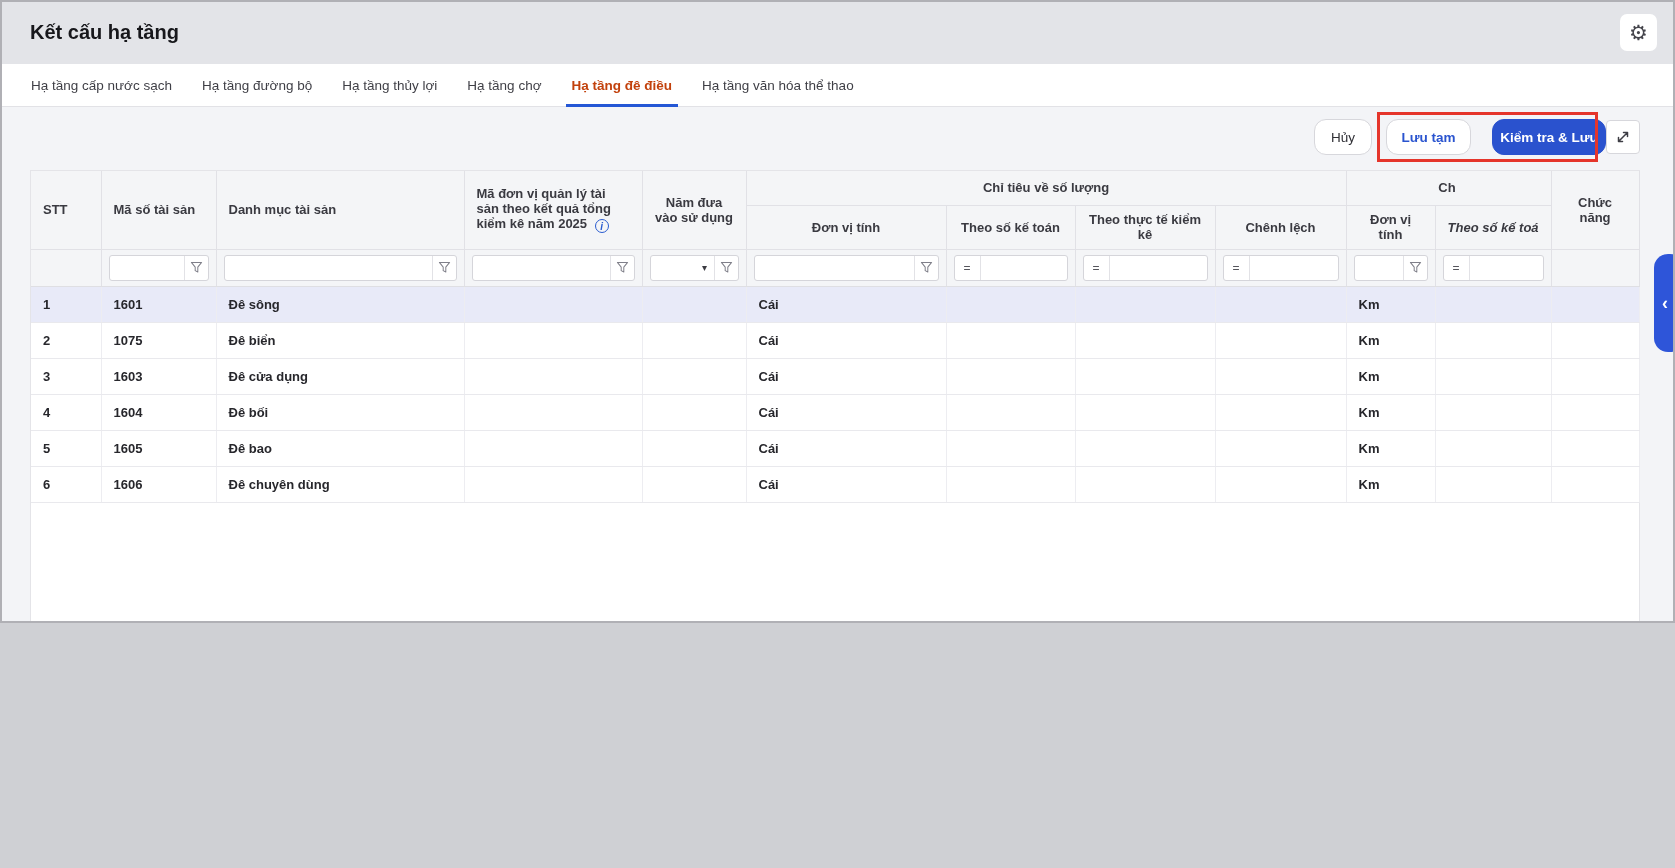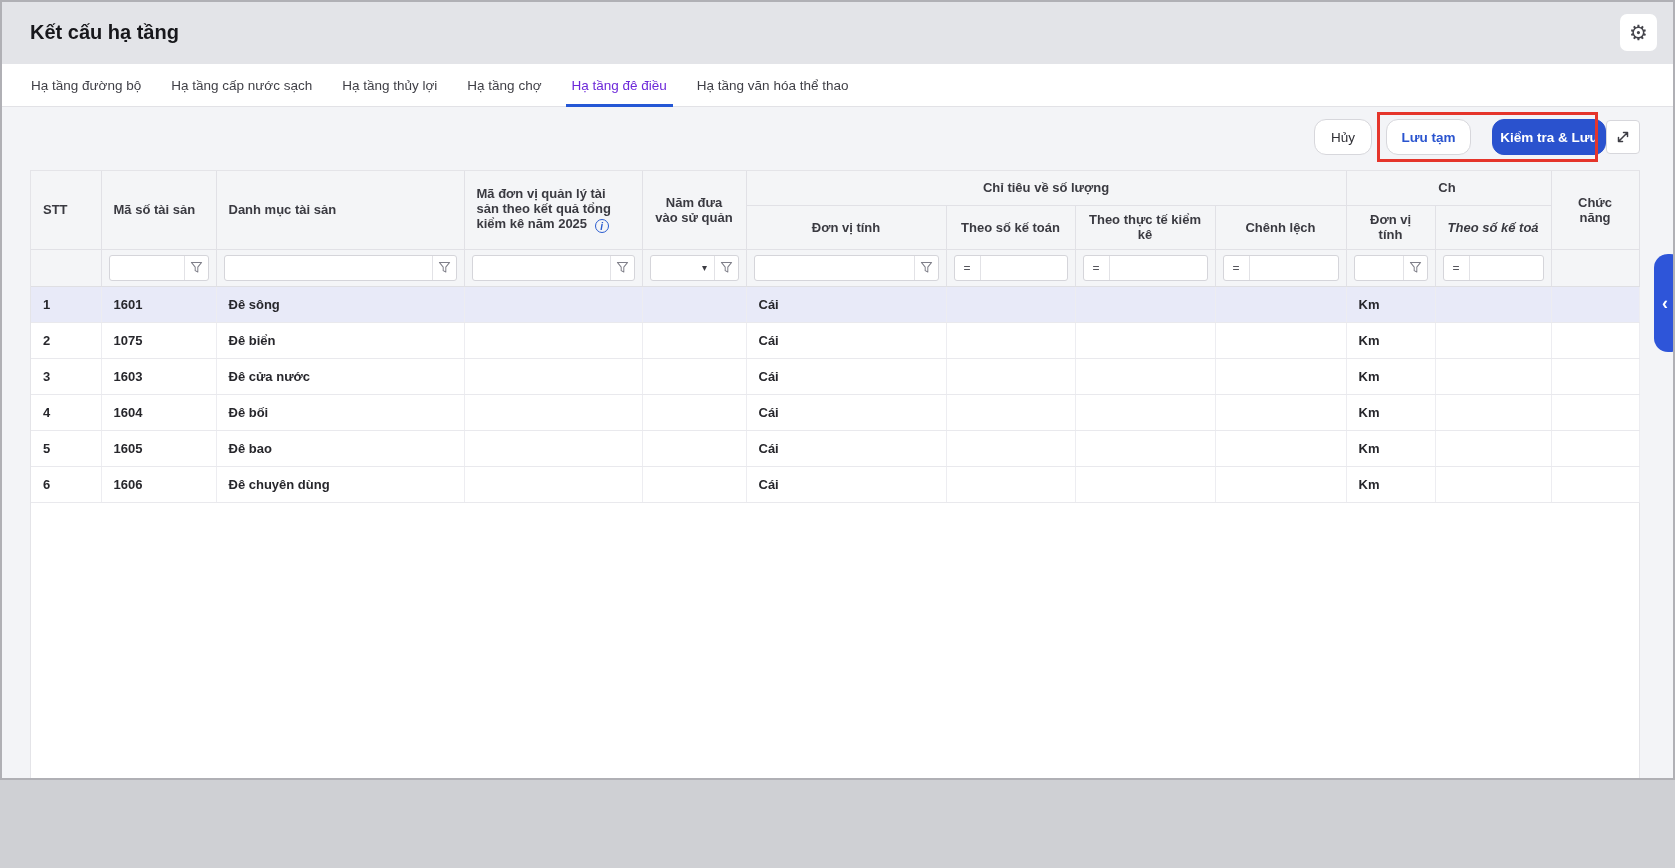--- a/index.html
+++ b/index.html
@@ -1,28 +1,28 @@
 <!DOCTYPE html>
 <html><head>
 <meta charset="utf-8">
 <style>
   html,body{margin:0;padding:0;background:#cfd0d4;}
-  .win{position:relative;width:1675px;height:780px;box-sizing:border-box;border:2px solid #b0b0b5;
+  .win{position:relative;width:1675px;height:623px;box-sizing:border-box;border:2px solid #b0b0b5;
        background:#f3f4f7;overflow:hidden;font-family:"Liberation Sans",sans-serif;}
   
   .topbar{position:absolute;left:0;right:0;top:0;height:62px;background:#e3e4e8;}
   .page-title{position:absolute;left:28px;top:19px;font-size:20px;font-weight:700;color:#17171b;}
   .gear-btn{position:absolute;right:16px;top:12px;width:37px;height:37px;background:#fff;border-radius:7px;
             display:flex;align-items:center;justify-content:center;cursor:pointer;}
   .gear-btn span{font-size:21px;color:#45454c;line-height:1;}
   
   .tabsbar{position:absolute;left:0;right:0;top:62px;height:43px;background:#fff;
            border-bottom:1px solid #e2e2e6;display:flex;align-items:stretch;padding-left:14px;box-sizing:border-box;}
   .tab{display:flex;align-items:center;padding:0 15px;font-size:13.5px;color:#3f3f46;cursor:pointer;position:relative;white-space:nowrap;}
-  .tab.active{color:#6d28d9;font-weight:400;}
+  .tab.active{color:#c2410c;font-weight:700;}
   .tab.active::after{content:"";position:absolute;left:9px;right:9px;bottom:-1px;height:3px;background:#2457d5;}
   
   .btn{position:absolute;height:36px;box-sizing:border-box;border-radius:12px;font-size:13.5px;
        display:flex;align-items:center;justify-content:center;cursor:pointer;white-space:nowrap;}
   .btn-cancel{left:1312px;top:117px;width:58px;background:#fff;border:1px solid #d7d7dc;color:#2f2f35;font-weight:500;}
   .btn-savetemp{left:1384px;top:117px;width:85px;background:#fff;border:1px solid #d7d7dc;color:#2a54cf;font-weight:700;text-align:center;}
   .btn-check{left:1477px;top:117px;width:114px;background:#2a52ce;border:1px solid #2a52ce;color:#fff;font-weight:700;margin-left:13px;}
   .red-box{position:absolute;left:1375px;top:110px;width:221px;height:50px;border:3px solid #e5352b;box-sizing:border-box;pointer-events:none;}
   .btn-expand{left:1604px;top:118px;width:34px;height:34px;background:#fff;border:1px solid #d7d7dc;position:absolute;
               border-radius:4px;display:flex;align-items:center;justify-content:center;cursor:pointer;box-sizing:border-box;}
@@ -74,22 +74,22 @@
 <div class="win">
 
   <div class="topbar">
     <div class="page-title">Kết cấu hạ tầng</div>
     <div class="gear-btn">
       <span>⚙</span>
     </div>
   </div>
 
   <div class="tabsbar">
+      <div class="tab">Hạ tầng cấp nước sạch</div>
       <div class="tab">Hạ tầng đường bộ</div>
-      <div class="tab">Hạ tầng cấp nước sạch</div>
       <div class="tab">Hạ tầng thủy lợi</div>
       <div class="tab">Hạ tầng chợ</div>
       <div class="tab active">Hạ tầng đê điều</div>
       <div class="tab">Hạ tầng văn hóa thể thao</div>
     </div>
 
   <div class="btn btn-cancel">Hủy</div>
   <div class="btn btn-savetemp">Lưu tạm</div>
   <div class="btn btn-check">Kiểm tra &amp; Lưu</div>
   <div class="red-box"></div>
@@ -114,21 +114,21 @@
           <col style="width: 89px;">
           <col style="width: 116px;">
           <col style="width: 88px;">
         </colgroup>
       <thead>
           <tr class="grow">
             <th rowspan="2" class="al">STT</th>
             <th rowspan="2" class="al">Mã số tài sản</th>
             <th rowspan="2" class="al">Danh mục tài sản</th>
             <th rowspan="2" class="al">Mã đơn vị quản lý tài sản theo kết quả tổng kiểm kê năm 2025 <span class="info-i">i</span></th>
-            <th rowspan="2" class="ac">Năm đưa vào sử quản</th>
+            <th rowspan="2" class="ac">Năm đưa vào sử dụng</th>
             <th colspan="4" class="gth">Chỉ tiêu về số lượng</th>
             <th colspan="2" class="gth clip">Ch</th>
             <th rowspan="2" class="ac">Chức năng</th>
           </tr>
           <tr class="srow">
             <th class="ac">Đơn vị tính</th>
             <th class="ac">Theo số kế toán</th>
             <th class="ac">Theo thực tế kiểm kê</th>
             <th class="ac">Chênh lệch</th>
             <th class="ac">Đơn vị tính</th>
@@ -259,21 +259,21 @@
             <td></td>
             <td></td>
             <td></td>
             <td>Km</td>
             <td></td>
             <td></td>
           </tr>
           <tr class="">
             <td>3</td>
             <td>1603</td>
-            <td>Đê cửa nước</td>
+            <td>Đê cửa dụng</td>
             <td></td>
             <td></td>
             <td>Cái</td>
             <td></td>
             <td></td>
             <td></td>
             <td>Km</td>
             <td></td>
             <td></td>
           </tr>

